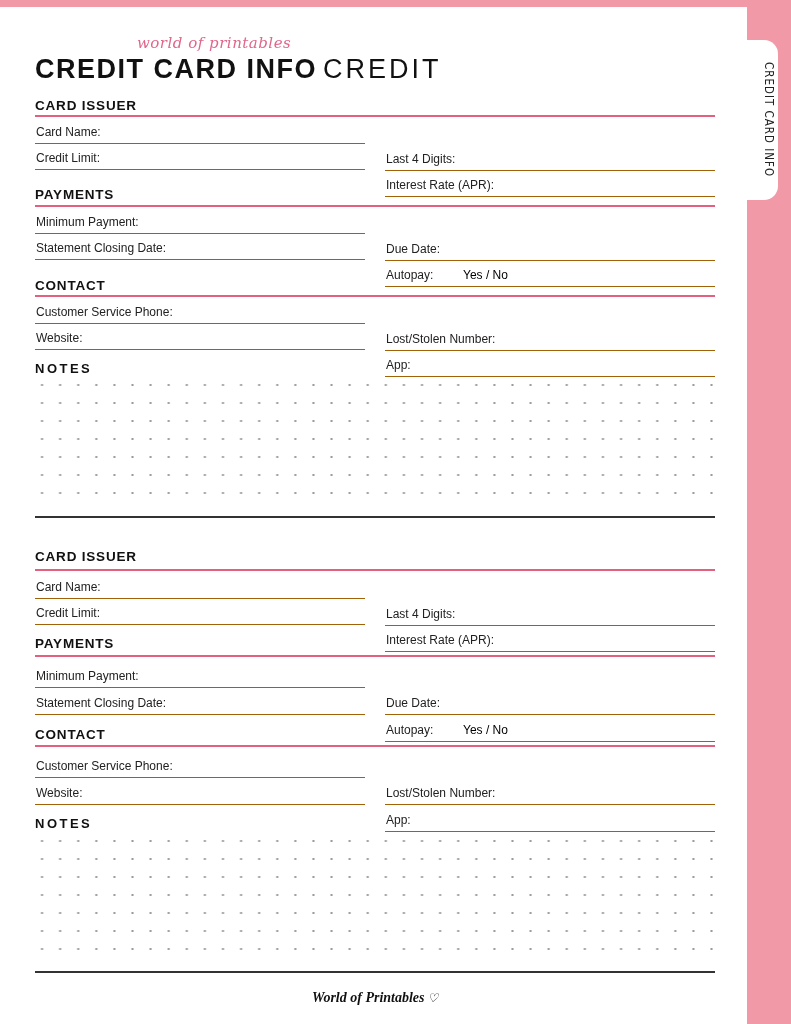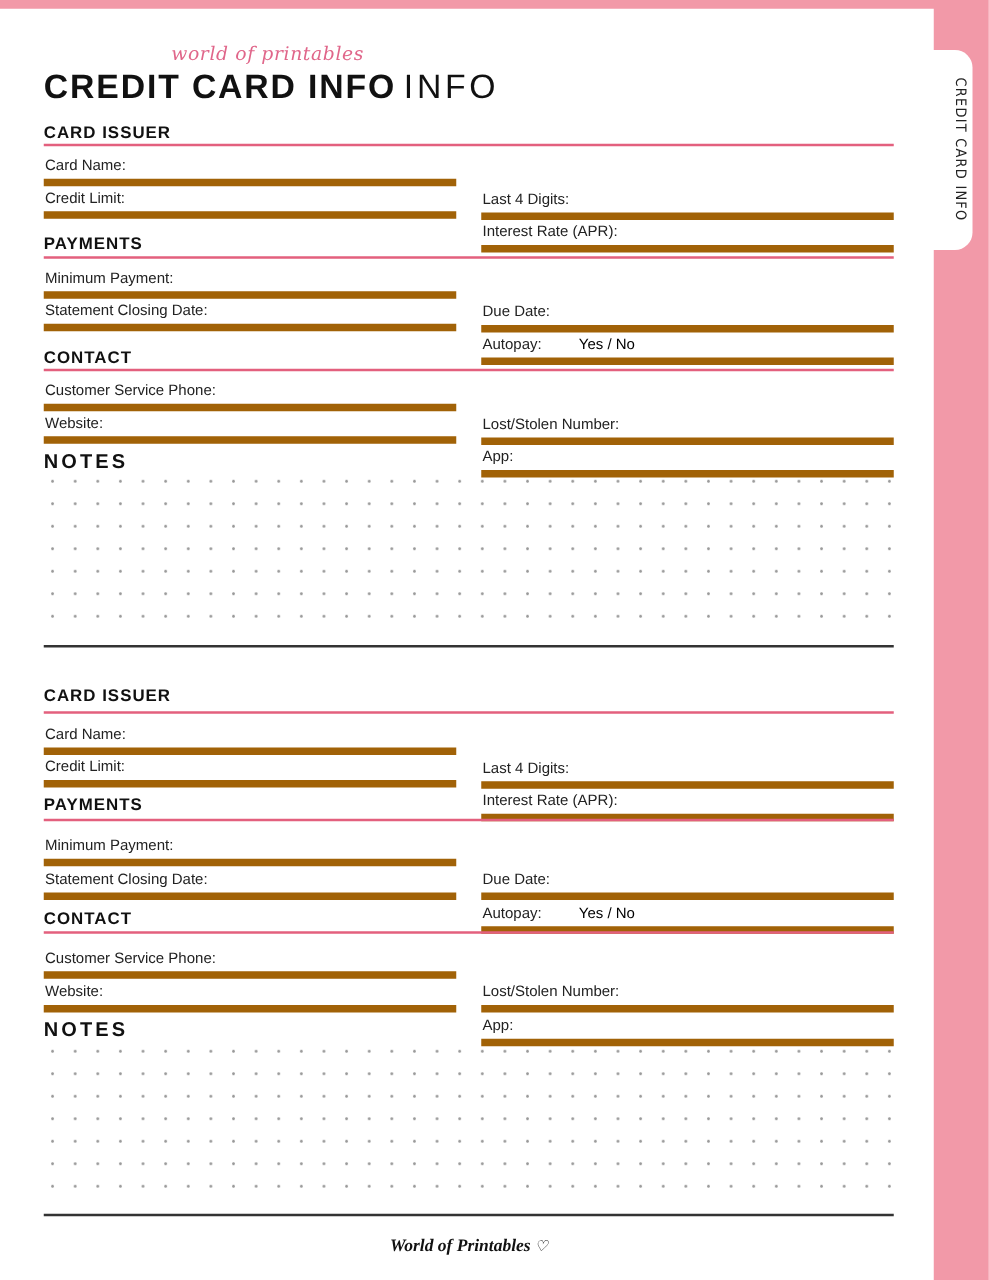--- a/index.html
+++ b/index.html
@@ -34,32 +34,32 @@
   .title .bold { font-weight: bold; color: #111; }
   .title .light { font-weight: normal; color: #111; margin-left: 6px; letter-spacing: 3px; }
 
   .sec-head {
     position: absolute; left: 35px; font-size: 13.5px; font-weight: bold;
     letter-spacing: 0.8px; color: #111;
   }
   .pink-rule { position: absolute; left: 35px; width: 680px; height: 2px; background: #e3607e; }
   .dark-rule { position: absolute; left: 35px; width: 680px; height: 2px; background: #333; }
   .field {
-    position: absolute; width: 330px; height: 26px; border-bottom: 6px solid #a16207;
+    position: absolute; width: 330px; height: 26px; border-bottom: 1px solid #a16207;
   }
   .field.left { left: 35px; }
   .field.right { left: 385px; margin-top: 27px; }
   .field .label {
     position: absolute; left: 1px; bottom: 4px; font-size: 12px; color: #222; white-space: nowrap;
   }
   .field .option {
     position: absolute; left: 78px; bottom: 4px; font-size: 12px; color: #000000;
   }
   .notes-head {
-    position: absolute; left: 35px; font-size: 16px; font-weight: bold; letter-spacing: 2.5px; color: #111;
+    position: absolute; left: 35px; font-size: 13px; font-weight: bold; letter-spacing: 2.5px; color: #111;
   }
   .dots {
     position: absolute; left: 33px; width: 686px; height: 126px;
     background-image: radial-gradient(circle, #9a9a9a 0.9px, transparent 1.3px);
     background-size: 18.1px 18px;
     background-position: 0 0;
   }
   .footer-brand {
     position: absolute; left: 312px; top: 990px; font-family: Liberation Serif, serif;
     font-style: italic; font-weight: bold; font-size: 14px; color: #111; white-space: nowrap;
@@ -68,21 +68,21 @@
 </style>
 </head>
 <body>
 
 <div class="page"></div>
 <div class="tab"></div>
 <div class="tab-text">CREDIT CARD INFO</div>
 
 <div class="brand-script">world of printables</div>
 <div class="title">
-  <span class="bold">CREDIT CARD INFO</span><span class="light">INFO</span>
+  <span class="bold">CREDIT CARD INFO</span><span class="light">CREDIT</span>
 </div>
 
 <div class="sec-head" style="top:98px">CARD ISSUER</div>
 <div class="pink-rule" style="top:115px"></div>
 <div class="field left" style="top:117px">
   <span class="label">Card Name:</span>
 </div>
 <div class="field right" style="top:117px">
   <span class="label">Last 4 Digits:</span>
 </div>

